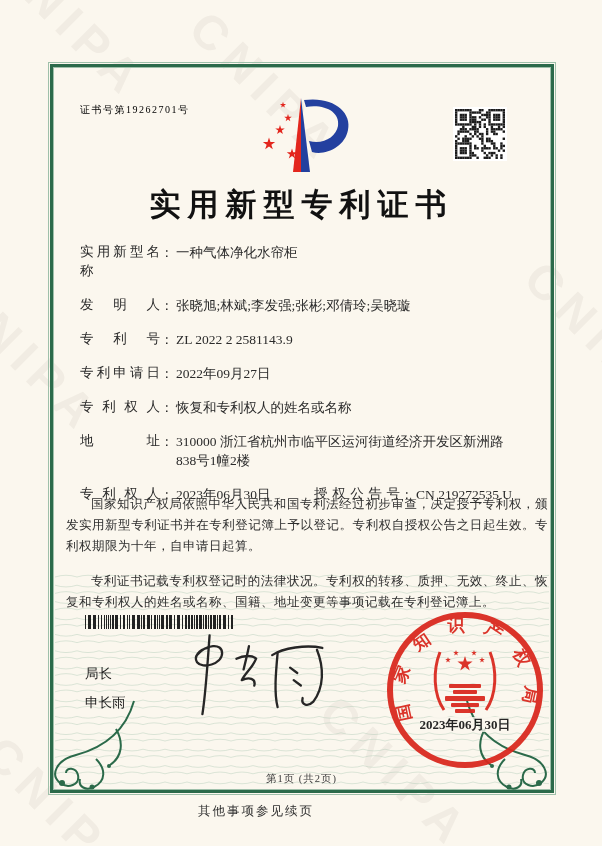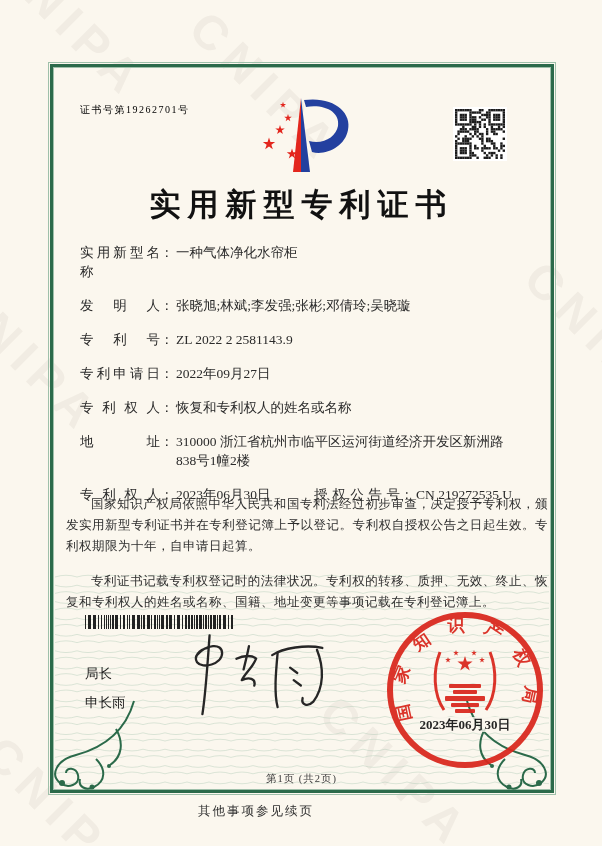--- a/index.html
+++ b/index.html
@@ -50,21 +50,21 @@
   .qr{position:absolute;left:453px;top:107px;z-index:2;background:#fff;padding:2px;}
   .qr rect{fill:#1b1b1b;}
 
   .title{
     position:absolute;left:50px;top:184px;width:503px;text-align:center;
     font-size:31px;font-weight:bold;letter-spacing:7px;color:#111;z-index:2;
   }
 
   .fields{position:absolute;left:80px;top:243px;width:442px;z-index:2;font-size:13.5px;line-height:19px;}
   .row{display:flex;margin-bottom:15px;align-items:flex-start;}
-  .lbl{width:80px;flex:none;text-align:justify;text-align-last:justify;}
+  .lbl{width:80px;flex:none;text-align:justify;text-align-last:justify;font-family:Liberation Mono, monospace;}
   .colon{width:16px;flex:none;}
   .val{flex:1;}
   .val.addr{max-width:352px;}
   .grant-date{flex:none;width:124px;}
   .lbl2{width:86px;flex:none;margin-left:14px;text-align:justify;text-align-last:justify;}
 
   .paras{position:absolute;left:66px;top:480px;width:482px;z-index:2;}
   .paras p{
     margin:14px 0 10px 0;font-size:12.5px;line-height:21px;color:#2f2f2f;
     text-indent:2em;text-align:justify;letter-spacing:.5px;

